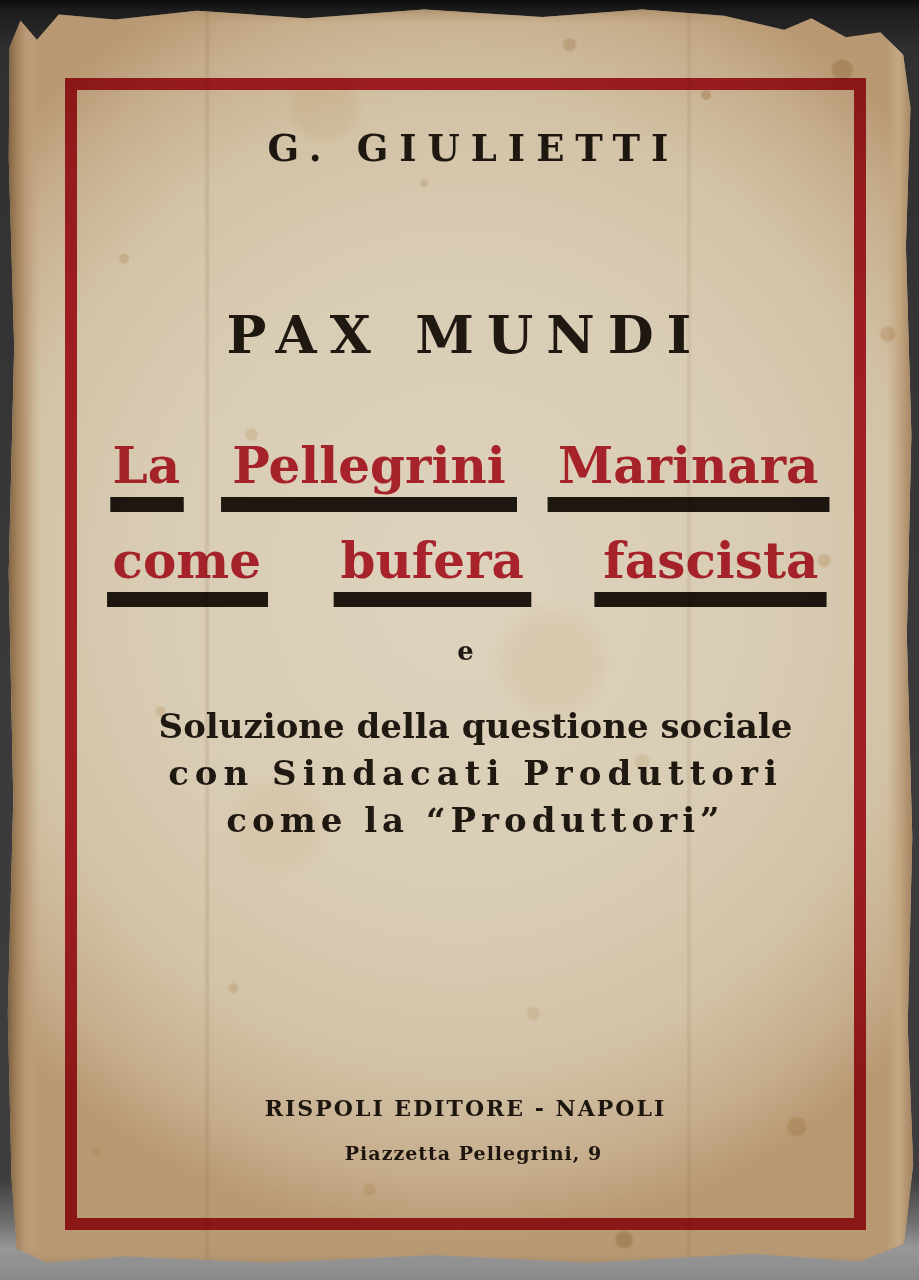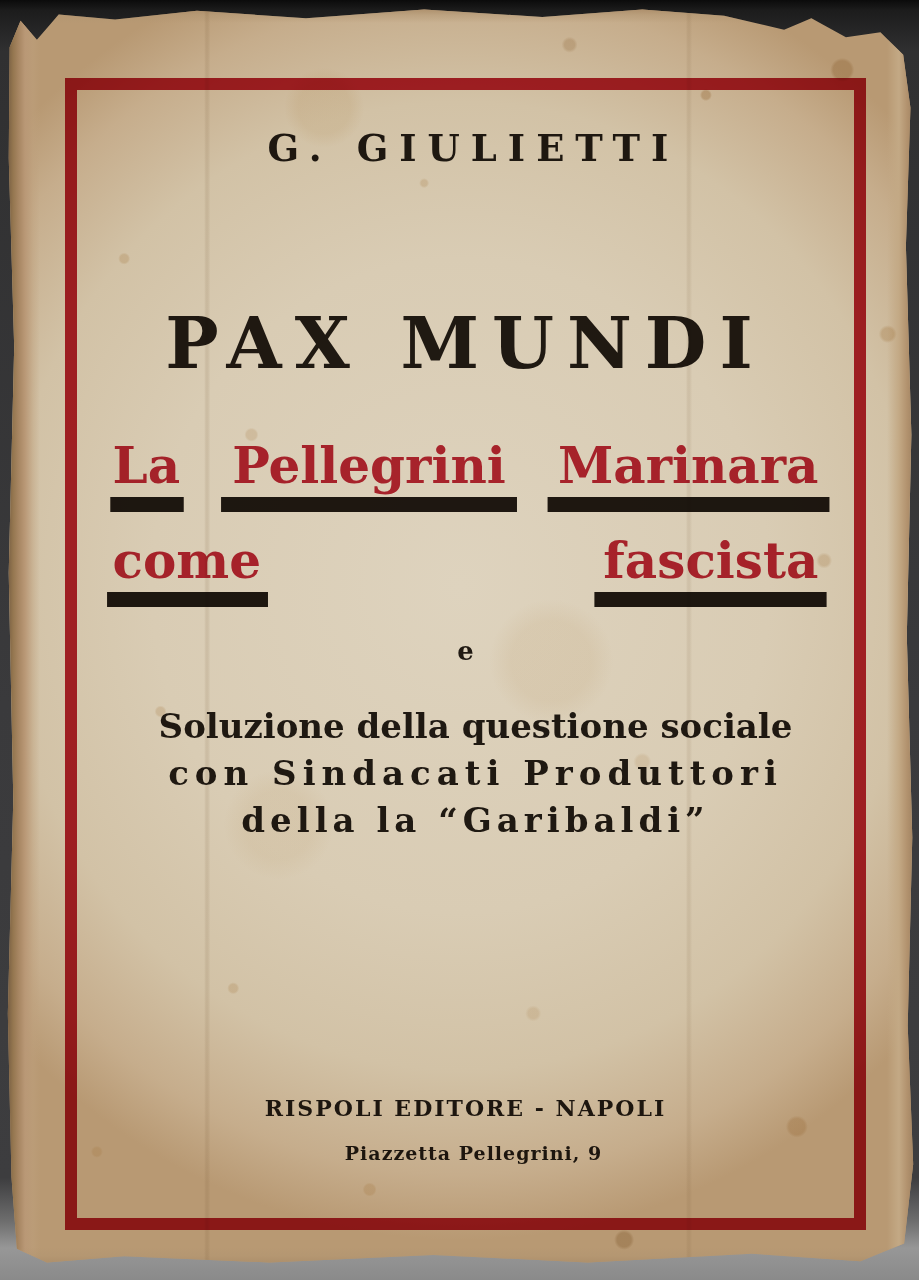--- a/index.html
+++ b/index.html
@@ -93,21 +93,21 @@
   .content {
     position:absolute; left:65px; top:78px; width:801px; height:1152px;
     text-align:center; color:#241e18; mix-blend-mode:multiply;
   }
   .author {
     position:absolute; top:52px; left:0; right:0;
     font-size:37px; font-weight:bold; letter-spacing:11px; line-height:1;margin-left:16px;
   }
   .main-title {
     position:absolute; top:230px; left:0; right:0;
-    font-size:71px; font-weight:bold; letter-spacing:13px; line-height:1;
+    font-size:53px; font-weight:bold; letter-spacing:13px; line-height:1;
   }
   .red-line {
     position:absolute; left:0; right:0;
     width:706px; margin:0 auto;
     display:flex; justify-content:space-between; align-items:flex-end;
     color:#c22a3a; font-weight:bold; font-size:50px; line-height:1;
   }
   .red-line-1 { top:363px; }
   .red-line-2 { top:458px; }
   .word { display:flex; flex-direction:column; align-items:center; }
@@ -164,30 +164,34 @@
       <div class="bar"></div>
     </div>
   </div>
 
   <div class="red-line red-line-2">
     <div class="word">
       <span>come</span>
       <div class="bar"></div>
     </div>
     <div class="word">
+      <span>bufera</span>
+      <div class="bar"></div>
+    </div>
+    <div class="word">
       <span>fascista</span>
       <div class="bar"></div>
     </div>
   </div>
 
   <div class="conjunction">e</div>
 
   <div class="subtitle">
     <div class="s-line-1">Soluzione della questione sociale</div>
     <div class="s-line-2">con Sindacati Produttori</div>
-    <div class="s-line-3">della la “Garibaldi”</div>
+    <div class="s-line-3">come la “Produttori”</div>
   </div>
 
   <div class="publisher">RISPOLI EDITORE - NAPOLI</div>
 
   <div class="address">Piazzetta Pellegrini, 9</div>
 
 </div>
 
 </body></html>

